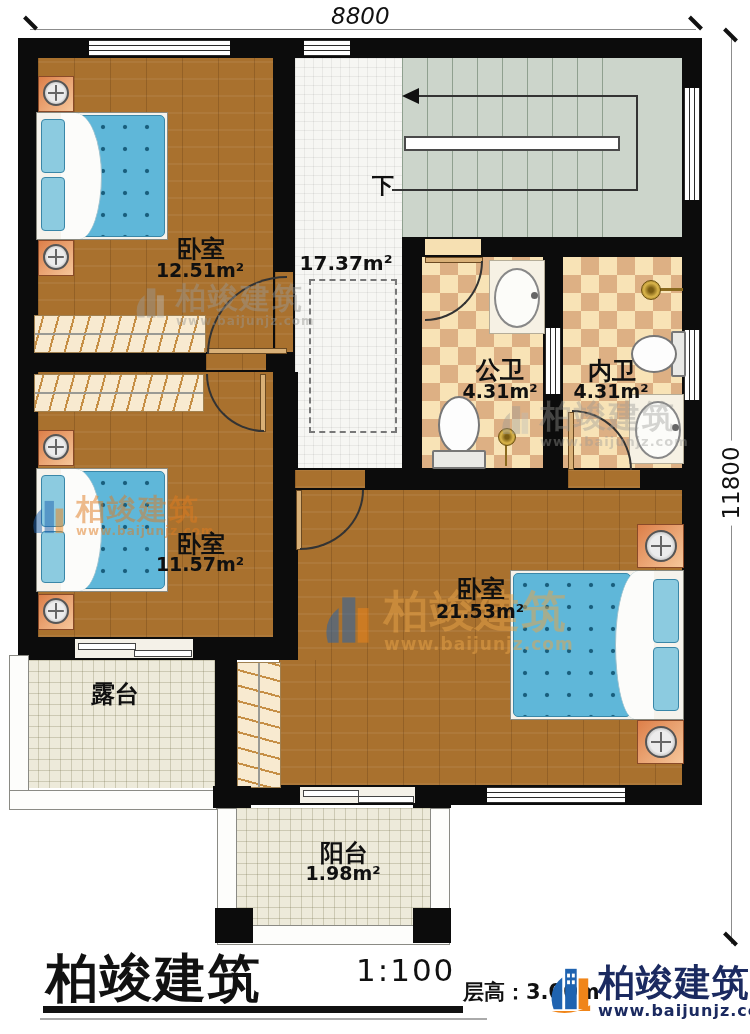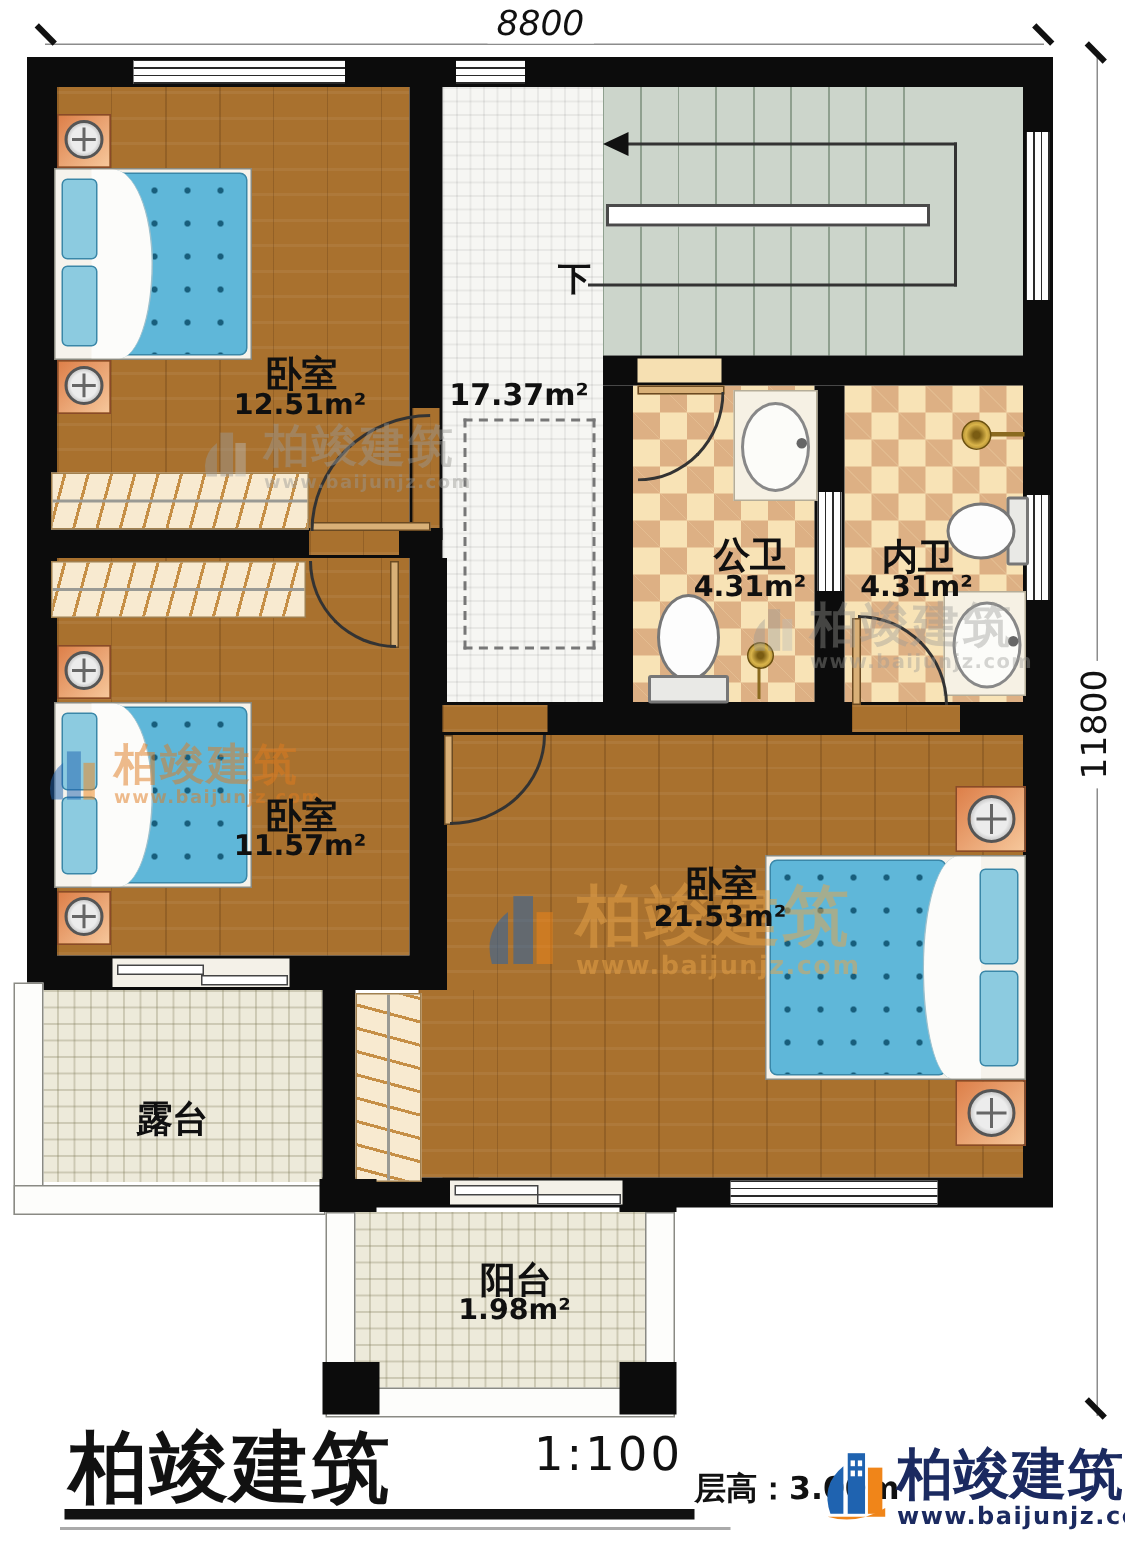--- a/index.html
+++ b/index.html
@@ -208,21 +208,21 @@
     </div>
   <div class="wr wr-v" style="left:237px;top:662px;width:42px;height:124px;"></div>
   <div class="lbl" style="left:481px;top:589px;font-size:24px;">卧室</div>
   <div class="lbl" style="left:480px;top:611px;font-size:19px;">21.53m²</div>
 
   <div class="rail" style="left:9px;top:655px;width:18px;height:153px;"></div>
   <div class="rail" style="left:9px;top:790px;width:206px;height:18px;"></div>
   <div class="gap" style="left:75px;top:639px;width:118px;height:19px;background:#f4f1e8;z-index:3;"></div>
   <div class="slide" style="left:78px;top:643px;width:56px;height:5px;"></div>
   <div class="slide" style="left:134px;top:650px;width:56px;height:5px;"></div>
-  <div class="lbl" style="left:115px;top:746px;font-size:24px;">露台</div>
+  <div class="lbl" style="left:115px;top:694px;font-size:24px;">露台</div>
 
   <div class="rail" style="left:217px;top:808px;width:18px;height:104px;"></div>
   <div class="rail" style="left:430px;top:808px;width:18px;height:104px;"></div>
   <div class="rail" style="left:217px;top:925px;width:231px;height:18px;"></div>
   <div class="pillar" style="left:213px;top:786px;width:38px;height:22px;"></div>
   <div class="pillar" style="left:413px;top:786px;width:38px;height:22px;"></div>
   <div class="pillar" style="left:215px;top:908px;width:38px;height:35px;"></div>
   <div class="pillar" style="left:413px;top:908px;width:38px;height:35px;"></div>
   <div class="gap" style="left:300px;top:787px;width:115px;height:16px;background:#f4f1e8;z-index:3;"></div>
   <div class="slide" style="left:303px;top:790px;width:54px;height:5px;"></div>

